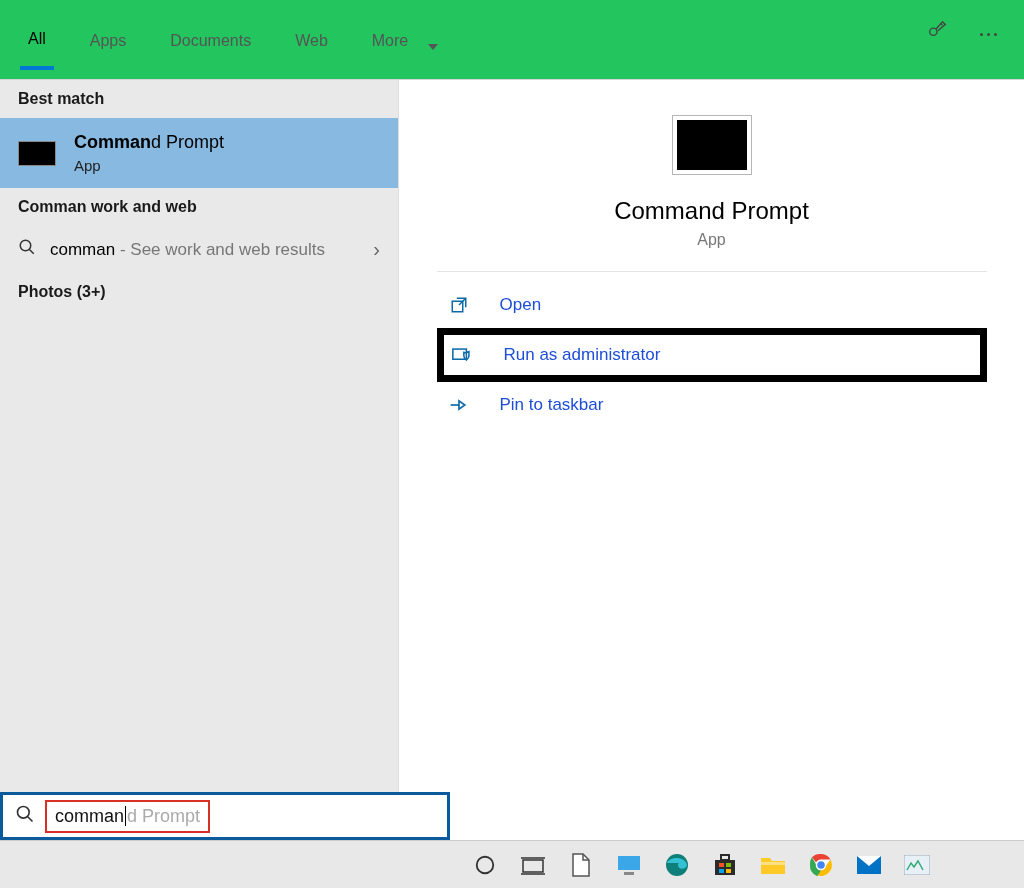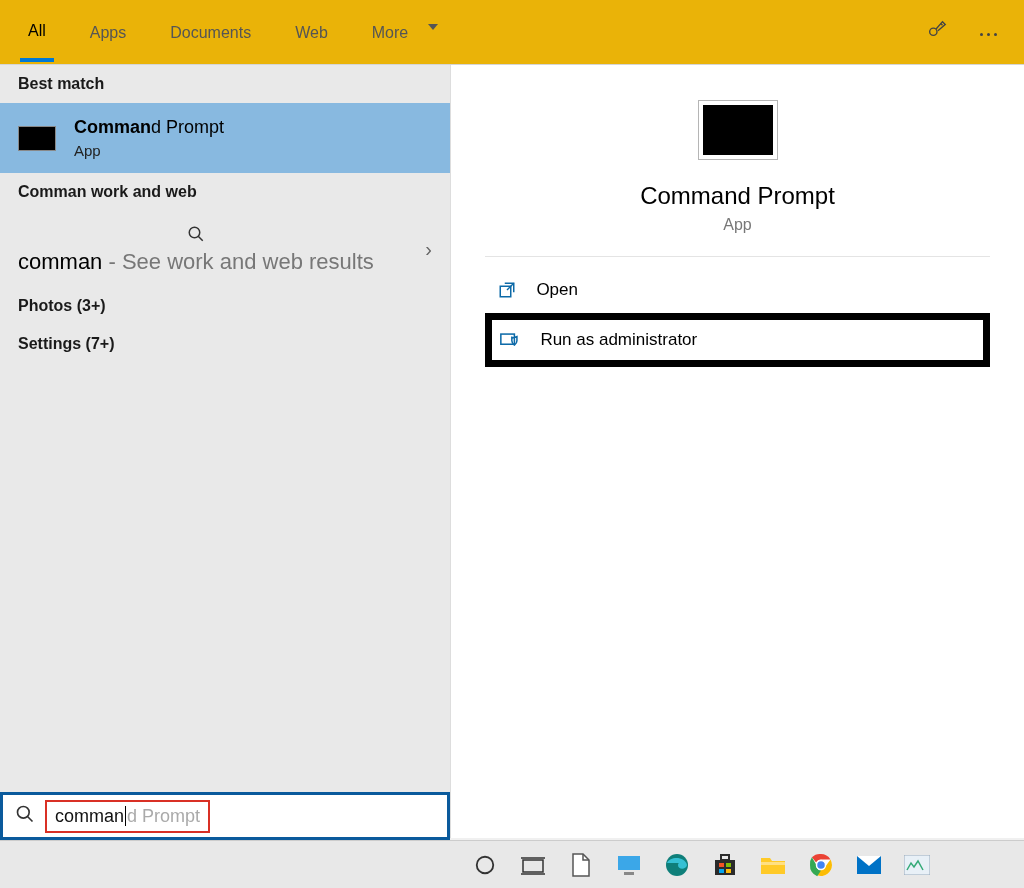--- a/index.html
+++ b/index.html
@@ -1,42 +1,42 @@
 <!DOCTYPE html>
 <html><head>
 <meta charset="utf-8">
 <style>
   * { box-sizing: border-box; margin: 0; padding: 0; font-family: "Segoe UI", Arial, sans-serif; }
   html, body { width: 1024px; height: 888px; overflow: hidden; background: #f0f0f0; }
 
   .topbar {
-    height: 65px;
-    background: #eab308;
+    height: 80px;
+    background: #22c55e;
     border-bottom: 1px solid #d5d5d5;
     display: flex;
     align-items: center;
     padding: 8px 20px;
     position: relative;
   }
   .tabs { display: flex; gap: 28px; align-items: center; height: 100%; }
   .tab { color: #555; font-size: 16px; padding: 20px 8px 18px 8px; cursor: pointer; }
   .tab.active { color: #000; font-weight: 500; border-bottom: 4px solid #0078d4; }
-  .tab-more { display: flex; align-items: flex-start; gap: 20px; }
+  .tab-more { display: flex; align-items: flex-end; gap: 20px; }
   .chev-down { width: 0; height: 0; border-left: 5px solid transparent; border-right: 5px solid transparent; border-top: 6px solid #555; display: inline-block; }
 
   .topbar-right { position: absolute; right: 25px; top: 18px; display: flex; gap: 30px; align-items: center; }
   .feedback-icon svg, .more-dots { color: #444; }
   .more-dots span { display: inline-block; width: 3px; height: 3px; background: #444; border-radius: 50%; margin: 0 2px; }
 
   .body-area {
     display: flex;
     height: 773px;
   }
   .left-pane {
-    width: 450px;
+    width: 398px;
     background: #e9e9e9;
     display: flex;
     flex-direction: column;
   }
   .section-header { font-weight: 600; font-size: 16px; padding: 10px 18px; color: #1a1a1a; }
   .best-match-row {
     background: #88b9e0;
     display: flex;
     align-items: center;
     gap: 18px;
@@ -49,21 +49,21 @@
   .bm-text .title .bold { font-weight: 700; }
   .bm-text .subtitle { font-size: 15px; color: #222; margin-top: 4px; }
 
   .work-web-row {
     display: flex;
     align-items: center;
     justify-content: space-between;
     padding: 12px 18px;
     cursor: pointer;
   }
-  .work-web-left { display: flex; align-items: center; font-size: 22px; flex-direction: column; }
+  .work-web-left { display: flex; align-items: center; gap: 14px; font-size: 17px; }
   .search-glyph svg { width: 18px; height: 18px; }
   .ww-query { color: #000; }
   .ww-hint { color: #777; }
   .chev-right { font-size: 20px; color: #666; }
 
   .cat-row {
     padding: 10px 18px;
     font-size: 16px;
     font-weight: 600;
     color: #1a1a1a;
@@ -86,22 +86,22 @@
     padding: 3px;
     display: flex; align-items: center; justify-content: center;
   }
   .preview-icon { width: 70px; height: 50px; background: #000; }
   .preview-title { font-size: 24px; color: #000; margin-top: 22px; }
   .preview-sub { font-size: 16px; color: #777; margin-top: 6px; }
   .hr { width: 88%; border-top: 1px solid #e4e4e4; margin: 22px 0 10px 0; }
 
   .actions { width: 88%; }
   .action-row {
-    display: flex; align-items: center; gap: 18px;
-    padding: 10px 8px; font-size: 17px; color: #000000; cursor: pointer;
+    display: flex; align-items: center; gap: 30px;
+    padding: 10px 8px; font-size: 17px; color: #1d4ed8; cursor: pointer;
     border: 3px solid transparent;
   }
   .action-row.highlight { border: 7px solid #000000; }
   .action-icon { width: 22px; height: 18px; display: flex; align-items: center; justify-content: center; color: #0d6aa8; }
 
   .search-bar {
     position: absolute;
     left: 0; bottom: 48px;
     width: 450px;
     height: 48px;
@@ -184,21 +184,20 @@
             </svg>
         </span>
         <span>
           <span class="ww-query">comman</span><span class="ww-hint"> - See work and web results</span>
         </span>
       </div>
       <span class="chev-right">›</span>
     </div>
 
     <div class="cat-row">Photos (3+)</div>
-    <div class="cat-row">Settings (7+)</div>
   </div>
 
   <div class="right-pane">
     <div class="preview-icon-wrap">
       <div class="preview-icon"></div>
     </div>
     <div class="preview-title">Command Prompt</div>
     <div class="preview-sub">App</div>
     <div class="hr"></div>
 
@@ -215,20 +214,29 @@
       </div>
       <div class="action-row highlight">
         <span class="action-icon">
           <svg width="22" height="18" viewBox="0 0 26 20" fill="none" stroke="#0d6aa8" stroke-width="1.8">
               <rect x="1" y="3" width="16" height="12"></rect>
               <path d="M14 8l6-2v5c0 3-3 5-3 5s-3-2-3-5V6z"></path>
             </svg>
         </span>
         <span>Run as administrator</span>
       </div>
+      <div class="action-row">
+        <span class="action-icon">
+          <svg width="20" height="16" viewBox="0 0 24 18" fill="none" stroke="#0d6aa8" stroke-width="2">
+              <path d="M2 9h10"></path>
+              <path d="M12 4v10l7-5z"></path>
+            </svg>
+        </span>
+        <span>Pin to taskbar</span>
+      </div>
     </div>
   </div>
 </div>
 
 <div class="search-bar">
   <span class="search-glyph">
     <svg viewBox="0 0 24 24" fill="none" stroke="#333" stroke-width="2">
         <circle cx="10" cy="10" r="7"></circle>
         <line x1="21" y1="21" x2="15" y2="15"></line>
       </svg>

